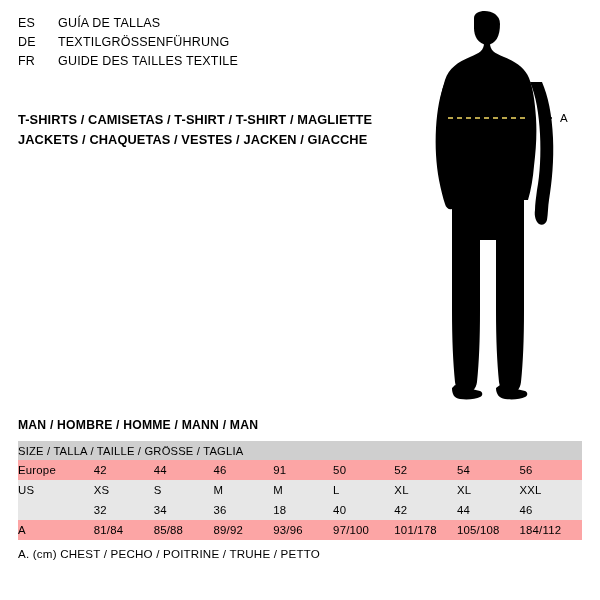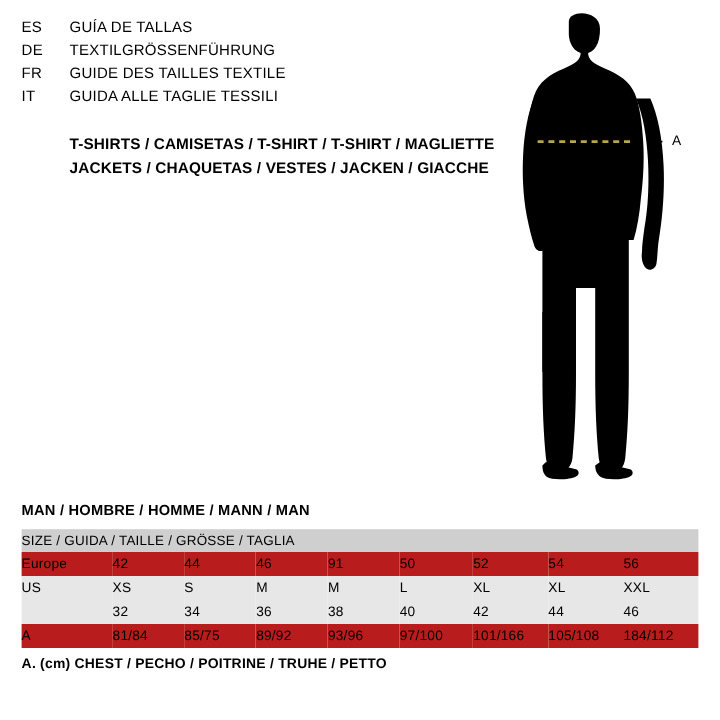--- a/index.html
+++ b/index.html
@@ -51,21 +51,20 @@
     left: 18px;
     top: 110px;
     width: 420px;
   }
   .cat-line {
     font-size: 12.8px;
     font-weight: bold;
     line-height: 20px;
     letter-spacing: 0.1px;
     white-space: nowrap;
-    margin-left: 40px;
   }
 
   
   .figure-area {
     position: absolute;
     left: 400px;
     top: 10px;
     width: 200px;
     height: 400px;
   }
@@ -108,60 +107,56 @@
   tr.head-row td {
     background: #cfcfcf;
     font-size: 11.2px;
     height: 19px;
   }
   tr.band td {
     background: #e7e7e7;
     margin-top: 34px;
   }
   tr.plain td {
-    background: #b91c1c;
+    background: #fca5a5;
   }
   td.label-col {
     width: 86px;
     padding-left: 2px;
   }
   td.val-col {
     width: 68px;
     text-align: left;
   }
   .footnote {
     position: absolute;
     left: 18px;
     top: 547px;
     font-size: 11.6px;
-    font-weight: bold;
+    font-weight: normal;
     letter-spacing: 0.2px;
   }
 </style>
 </head>
 <body>
 
 <div class="page">
 
   <div class="lang-block">
     <div class="lang-row">
       <span class="lang-code">ES</span>
       <span class="lang-text">GUÍA DE TALLAS</span>
     </div>
     <div class="lang-row">
       <span class="lang-code">DE</span>
       <span class="lang-text">TEXTILGRÖSSENFÜHRUNG</span>
     </div>
     <div class="lang-row">
       <span class="lang-code">FR</span>
       <span class="lang-text">GUIDE DES TAILLES TEXTILE</span>
-    </div>
-    <div class="lang-row">
-      <span class="lang-code">IT</span>
-      <span class="lang-text">GUIDA ALLE TAGLIE TESSILI</span>
     </div>
   </div>
 
   <div class="cat-block">
     <div class="cat-line">T-SHIRTS / CAMISETAS / T-SHIRT / T-SHIRT / MAGLIETTE</div>
     <div class="cat-line">JACKETS / CHAQUETAS / VESTES / JACKEN / GIACCHE</div>
   </div>
 
   <div class="figure-area">
     <svg class="figure-svg" width="200" height="400" viewBox="0 0 200 400">
@@ -204,21 +199,21 @@
       <line x1="140" y1="108" x2="156" y2="108" stroke="#000000" stroke-width="1.4" stroke-dasharray="4,4"></line>
     </svg>
     <div class="marker-label">A</div>
   </div>
 
   <div class="table-title">MAN / HOMBRE / HOMME / MANN / MAN</div>
 
   <table class="size-table">
     <tbody>
       <tr class="head-row">
-        <td class="label-col" colspan="9">SIZE / GUIDA / TAILLE / GRÖSSE / TAGLIA</td>
+        <td class="label-col" colspan="9">SIZE / TALLA / TAILLE / GRÖSSE / TAGLIA</td>
       </tr>
       <tr class="plain">
         <td class="label-col">Europe</td>
         <td class="val-col">42</td>
         <td class="val-col">44</td>
         <td class="val-col">46</td>
         <td class="val-col">91</td>
         <td class="val-col">50</td>
         <td class="val-col">52</td>
         <td class="val-col">54</td>
@@ -233,34 +228,34 @@
         <td class="val-col">L</td>
         <td class="val-col">XL</td>
         <td class="val-col">XL</td>
         <td class="val-col">XXL</td>
       </tr>
       <tr class="band">
         <td class="label-col"></td>
         <td class="val-col">32</td>
         <td class="val-col">34</td>
         <td class="val-col">36</td>
-        <td class="val-col">38</td>
+        <td class="val-col">18</td>
         <td class="val-col">40</td>
         <td class="val-col">42</td>
         <td class="val-col">44</td>
         <td class="val-col">46</td>
       </tr>
       <tr class="plain">
         <td class="label-col">A</td>
         <td class="val-col">81/84</td>
-        <td class="val-col">85/75</td>
+        <td class="val-col">85/88</td>
         <td class="val-col">89/92</td>
         <td class="val-col">93/96</td>
         <td class="val-col">97/100</td>
-        <td class="val-col">101/166</td>
+        <td class="val-col">101/178</td>
         <td class="val-col">105/108</td>
         <td class="val-col">184/112</td>
       </tr>
     </tbody>
   </table>
 
   <div class="footnote">A. (cm) CHEST / PECHO / POITRINE / TRUHE / PETTO</div>
 
 </div>
 

